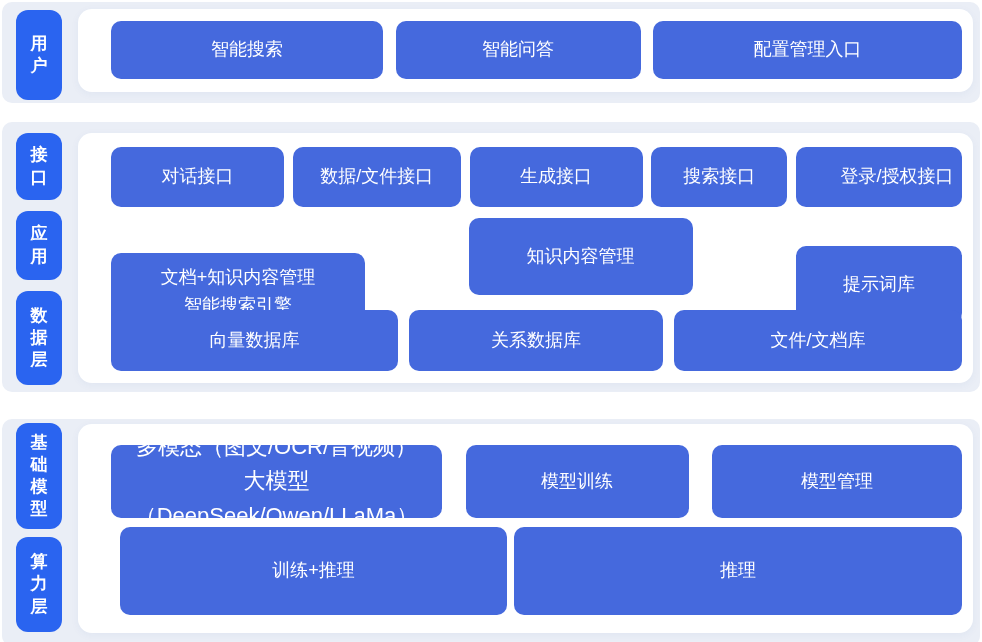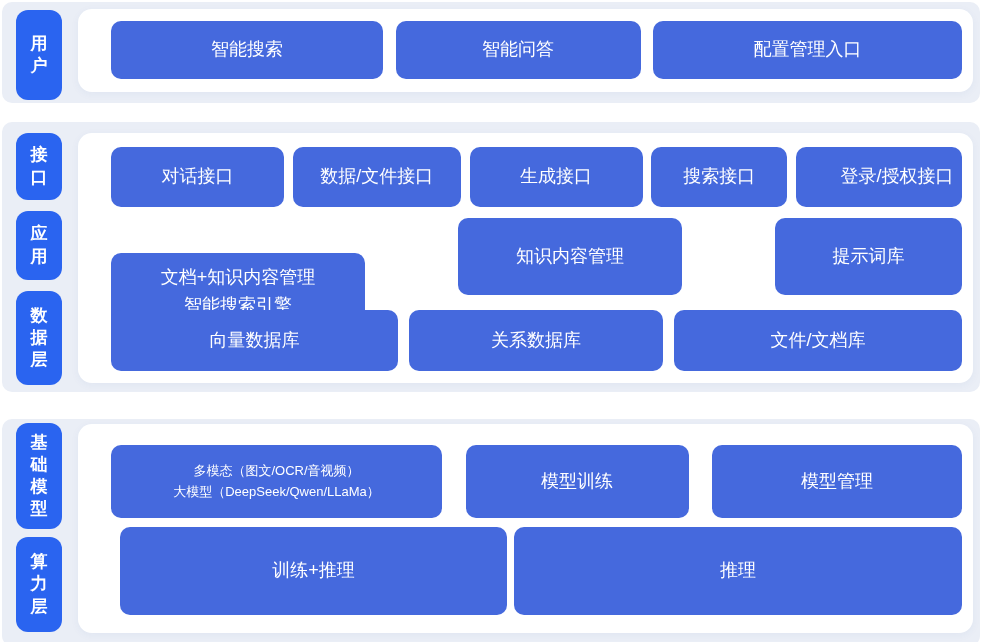--- a/index.html
+++ b/index.html
@@ -64,42 +64,42 @@
         <div class="block" style="width:173px;height:60px;">对话接口</div>
         <div class="block" style="width:168px;height:60px;">数据/文件接口</div>
         <div class="block" style="width:173px;height:60px;">生成接口</div>
         <div class="block" style="width:136px;height:60px;">搜索接口</div>
         <div class="block" style="width:166px;height:60px;padding-left:36px;">登录/授权接口</div>
       </div>
       <div class="row" style="top:85px;height:77px;">
         <div class="block" style="width:254px;height:77px;margin-top:35px;">文档+知识内容管理
 智能搜索引擎</div>
         <div class="block" style="width:224px;height:77px;">知识内容管理</div>
-        <div class="block" style="width:187px;height:77px;">提示词库</div>
+        <div class="block" style="width:166px;height:77px;margin-top:28px;">提示词库</div>
       </div>
       <div class="row" style="top:177px;height:61px;">
         <div class="block" style="width:287px;height:61px;">向量数据库</div>
         <div class="block" style="width:254px;height:61px;">关系数据库</div>
         <div class="block" style="width:288px;height:61px;">文件/文档库</div>
       </div>
     </div>
   </div>
 
   <div class="band band3">
     <div class="vlabel" style="top:4px;height:106px;">基
 础
 模
 型</div>
     <div class="vlabel" style="top:118px;height:95px;">算
 力
 层</div>
 
     <div class="panel" style="top:5px;height:209px;">
       <div class="row" style="top:21px;height:73px;">
-        <div class="block" style="width:331px;height:73px;font-size:13px;">多模态（图文/OCR/音视频）
+        <div class="block" style="width:331px;height:73px;font-size:22px;">多模态（图文/OCR/音视频）
 大模型（DeepSeek/Qwen/LLaMa）</div>
         <div class="block" style="width:223px;height:73px;">模型训练</div>
         <div class="block" style="width:250px;height:73px;">模型管理</div>
       </div>
       <div class="row" style="top:103px;height:88px;padding-left:9px;">
         <div class="block" style="width:387px;height:88px;">训练+推理</div>
         <div class="block" style="width:448px;height:88px;">推理</div>
       </div>
     </div>
   </div>

